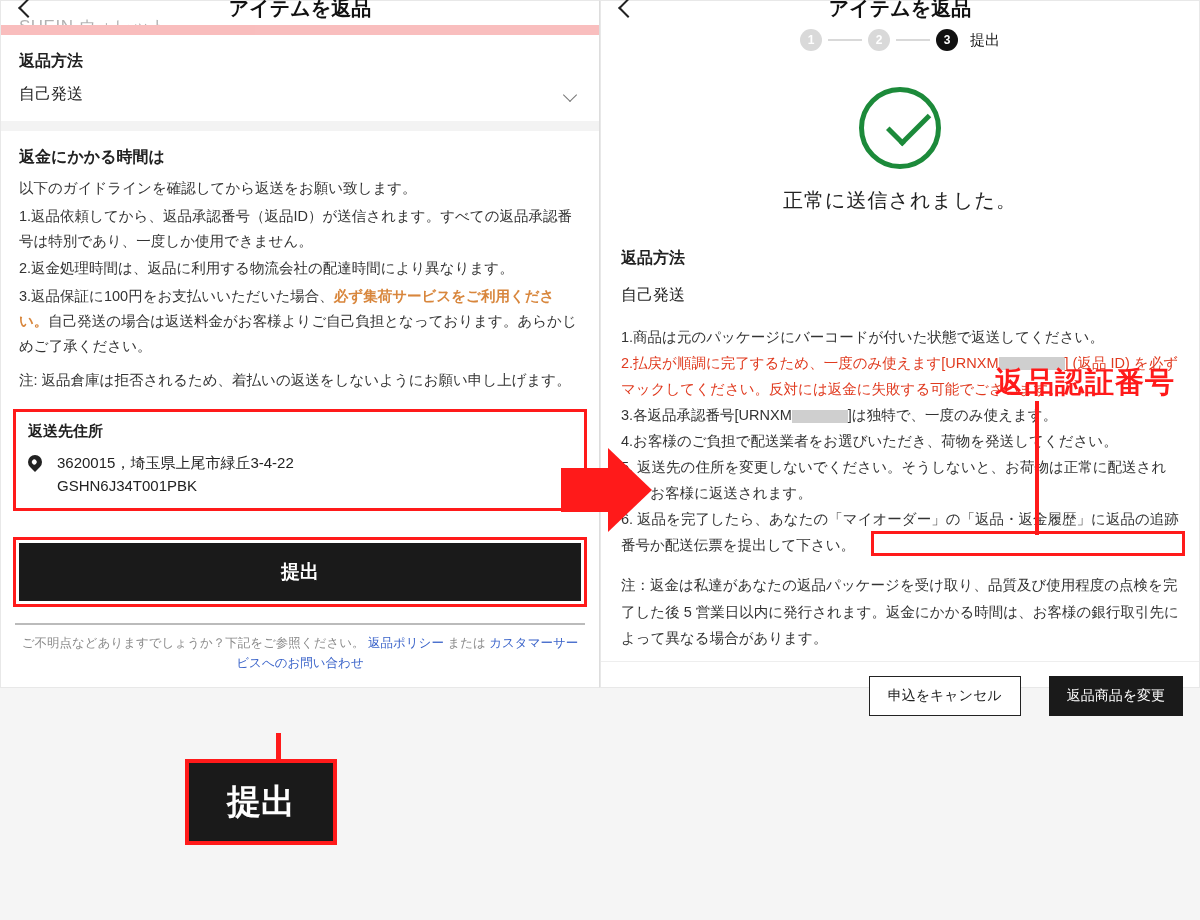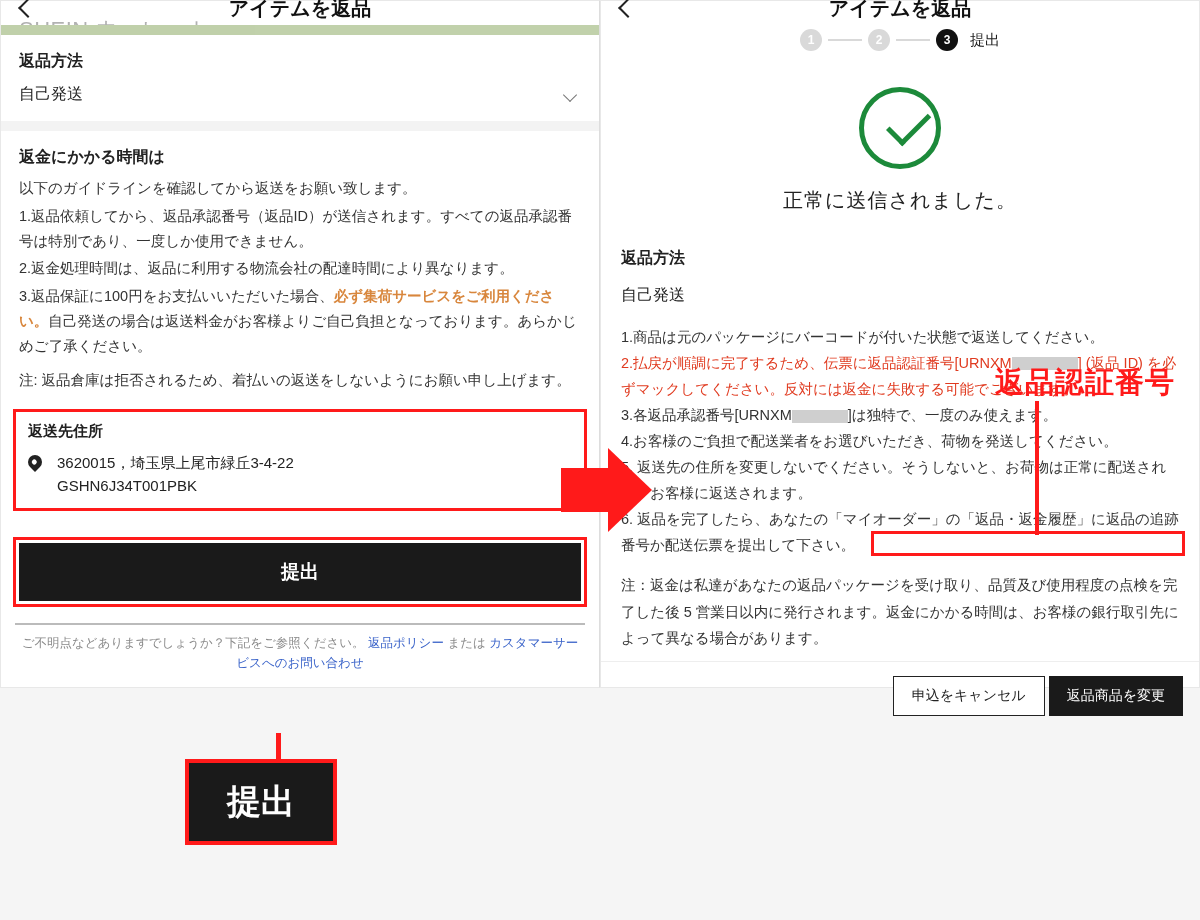--- a/index.html
+++ b/index.html
@@ -48,23 +48,23 @@
     border-left: 2.5px solid #222;
     border-bottom: 2.5px solid #222;
     transform: rotate(45deg);
     cursor: pointer;
     z-index: 2;
     margin-left: 6px;
   }
   .truncated-row {
     padding: 0 18px 10px 18px;
     color: #222;
-    font-size: 22px;
+    font-size: 17px;
     letter-spacing: .5px;
-    border-bottom: 10px solid #4d7c0f;
+    border-bottom: 10px solid #ef4444;
   }
   
   .stepper {
     display: flex;
     align-items: center;
     justify-content: center;
     gap: 6px;
     padding: 14px 0 16px 0;
   }
   .step-dot {
@@ -251,21 +251,21 @@
     border-top: 42px solid transparent;
     border-bottom: 42px solid transparent;
     border-left: 44px solid #ff1a1a;
   }
   
   .action-bar {
     margin-top: auto;
     border-top: 1px solid #eee;
     display: flex;
     justify-content: flex-end;
-    gap: 4px;
+    gap: 28px;
     padding: 14px 16px;
   }
   .btn-outline {
     border: 1.5px solid #222;
     background: #fff;
     color: #222;
     font-size: 14px;
     padding: 10px 18px;
     cursor: pointer;
   }
@@ -357,21 +357,21 @@
       <div class="check-circle"></div>
       <div class="success-msg">正常に送信されました。</div>
     </div>
 
     <div class="right-body">
       <div class="section-h">返品方法</div>
       <div class="method">自己発送</div>
 
       <p>1.商品は元のパッケージにバーコードが付いた状態で返送してください。</p>
       <p class="hl-red">
-        <span>2.払戻が順調に完了するため、</span><span>伝票に返品認証番号[URNXM</span><span class="mask w1"></span><span>] (返品 ID) を必ずマックしてください。反対には返金に失敗する可能でございます。</span>
+        <span>2.払戻が順調に完了するため、</span><span>一度のみ使えます[URNXM</span><span class="mask w1"></span><span>] (返品 ID) を必ずマックしてください。反対には返金に失敗する可能でございます。</span>
       </p>
       <p>
         <span>3.各返品承認番号[URNXM</span><span class="mask w2"></span><span>]は独特で、一度のみ使えます。</span>
       </p>
       <p>4.お客様のご負担で配送業者をお選びいただき、荷物を発送してください。</p>
       <p>5. 返送先の住所を変更しないでください。そうしないと、お荷物は正常に配送されず、お客様に返送されます。</p>
       <p>6. 返品を完了したら、あなたの「マイオーダー」の「返品・返金履歴」に返品の追跡番号か配送伝票を提出して下さい。</p>
       <p style="margin-top:14px;">注：返金は私達があなたの返品パッケージを受け取り、品質及び使用程度の点検を完了した後 5 営業日以内に発行されます。返金にかかる時間は、お客様の銀行取引先によって異なる場合があります。</p>
     </div>
 

